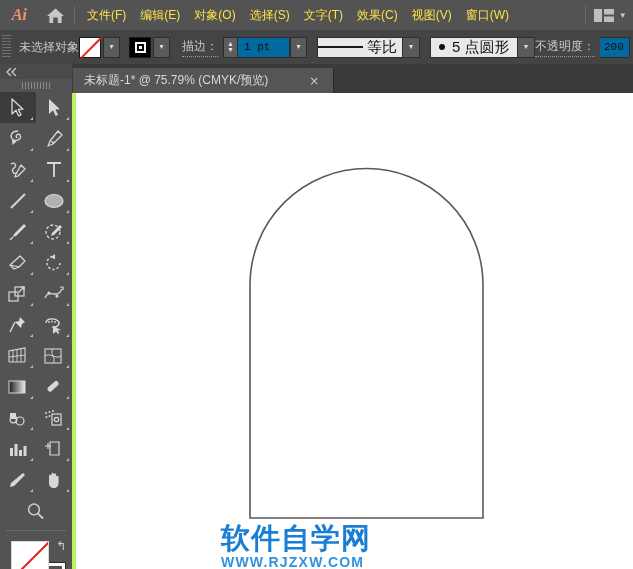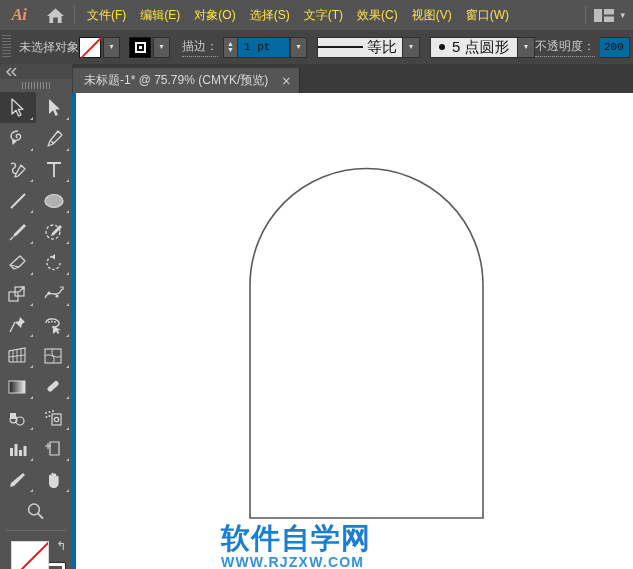--- a/index.html
+++ b/index.html
@@ -103,21 +103,21 @@
   }
   .opacity-field{width:30px;padding:0 4px;overflow:hidden;}
 
   
   .tabstrip{
     position:absolute;left:72px;top:64px;width:561px;height:29px;
     background:#3a3a3a;display:flex;align-items:flex-end;
   }
   .doctab{
     height:25px;background:#555555;display:flex;align-items:center;
-    padding:0 8px 0 12px;border-right:1px solid #2b2b2b;
+    padding:0 14px 0 12px;border-right:1px solid #2b2b2b;gap:28px;
   }
   .doctab-title{color:#d8d8d8;font-size:12px;white-space:nowrap;}
   .tab-close{
     color:#cfcfcf;font-size:12px;margin-left:13px;line-height:1;
     font-family:"DejaVu Sans",sans-serif;
   }
 
   
   .toolbar{
     position:absolute;left:0;top:64px;width:72px;height:505px;
@@ -167,21 +167,21 @@
     position:absolute;left:-3px;top:-3px;right:-3px;bottom:-3px;
     border:8px solid #000;box-sizing:border-box;z-index:-1;
   }
   .swap-arrow{
     position:absolute;right:6px;top:4px;color:#cfcfcf;font-size:12px;
   }
 
   
   .canvaswrap{
     position:absolute;left:72px;top:93px;width:561px;height:476px;
-    background:#0369a1;overflow:hidden;
+    background:#bef264;overflow:hidden;
   }
   .artboard{
     position:absolute;left:4px;top:0;width:557px;height:476px;background:#ffffff;
   }
   .shape-svg{position:absolute;left:0;top:0;}
   .watermark{
     position:absolute;left:145px;top:429px;width:160px;
     pointer-events:none;
   }
   .wm-cn{

